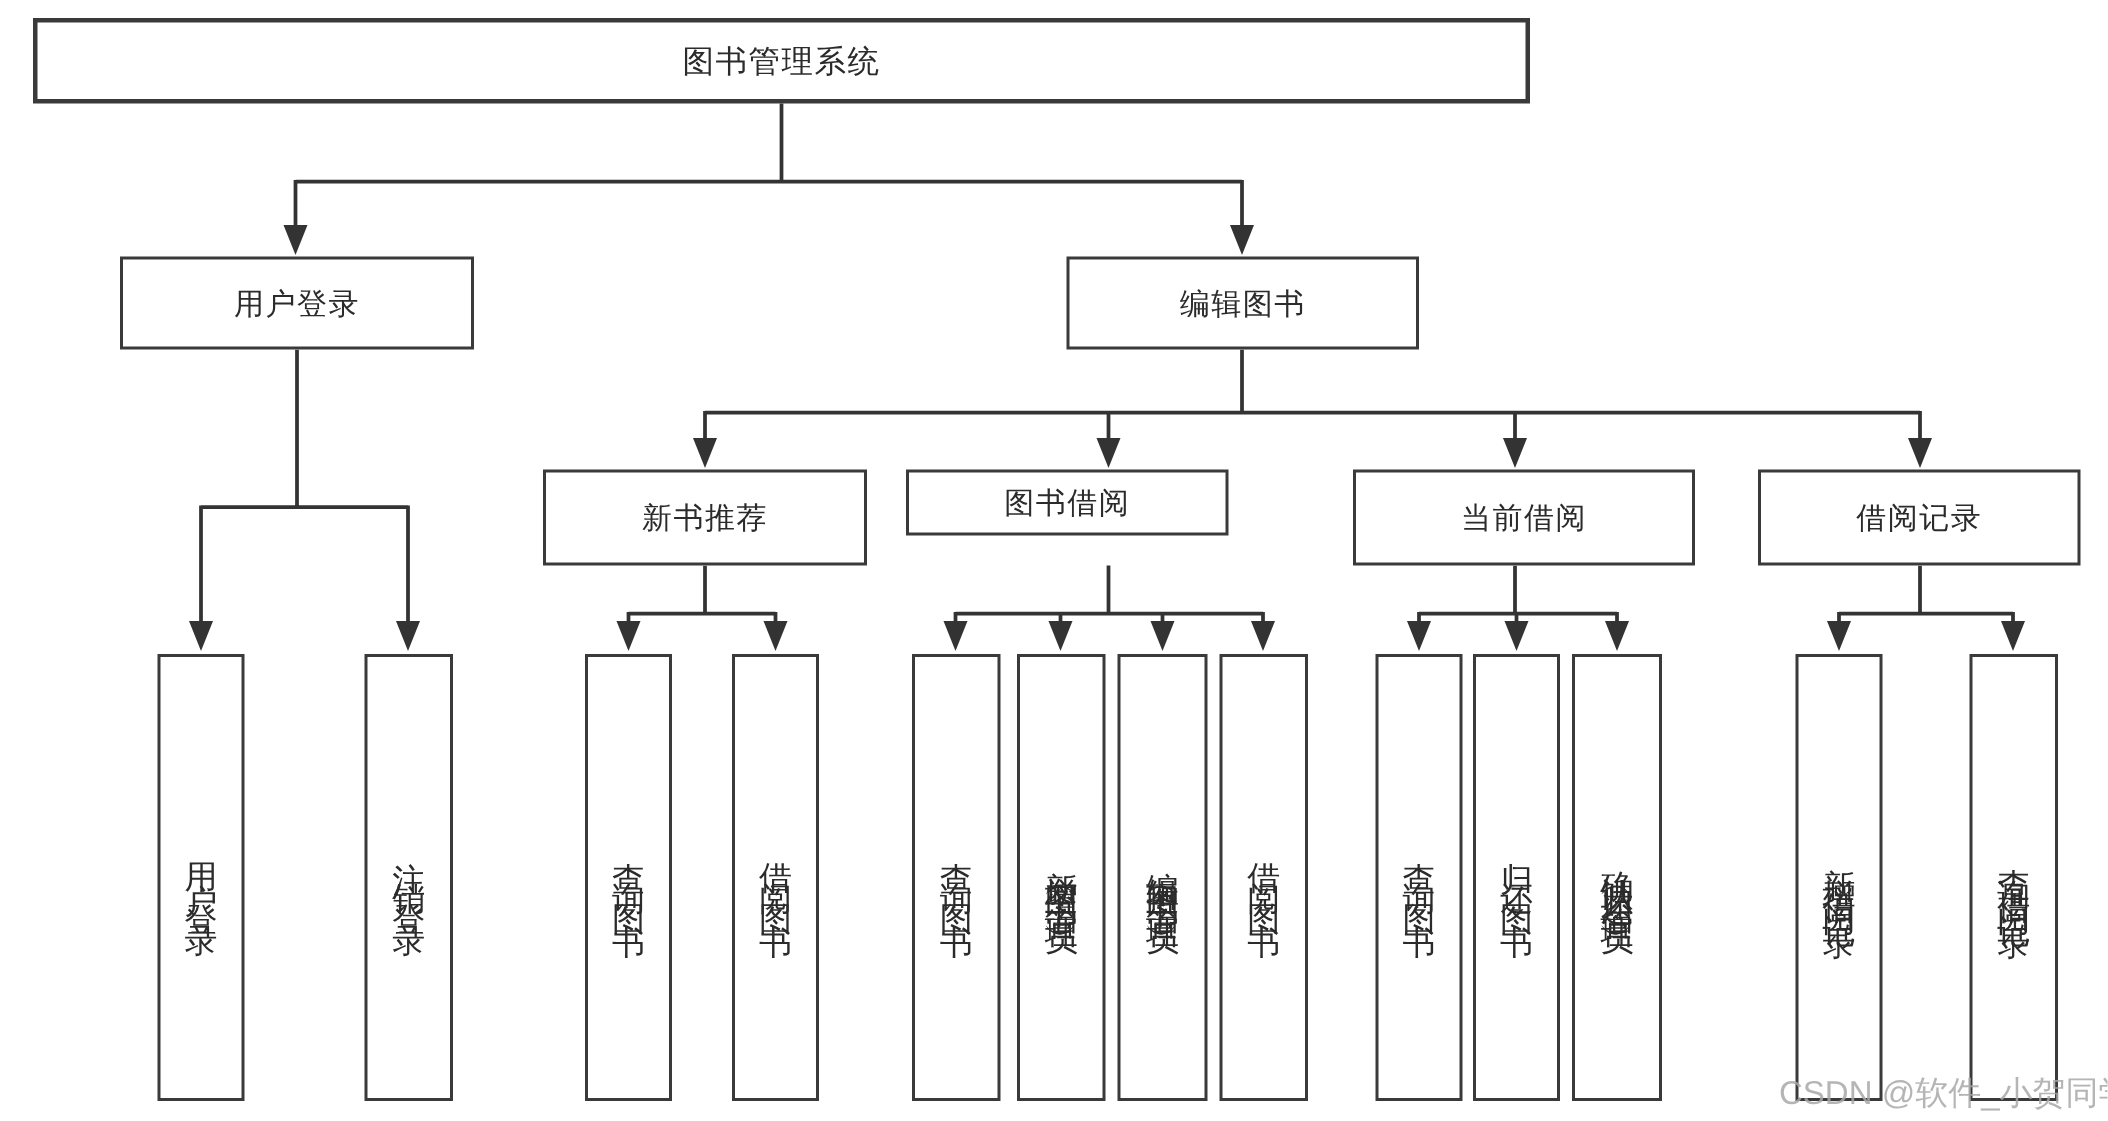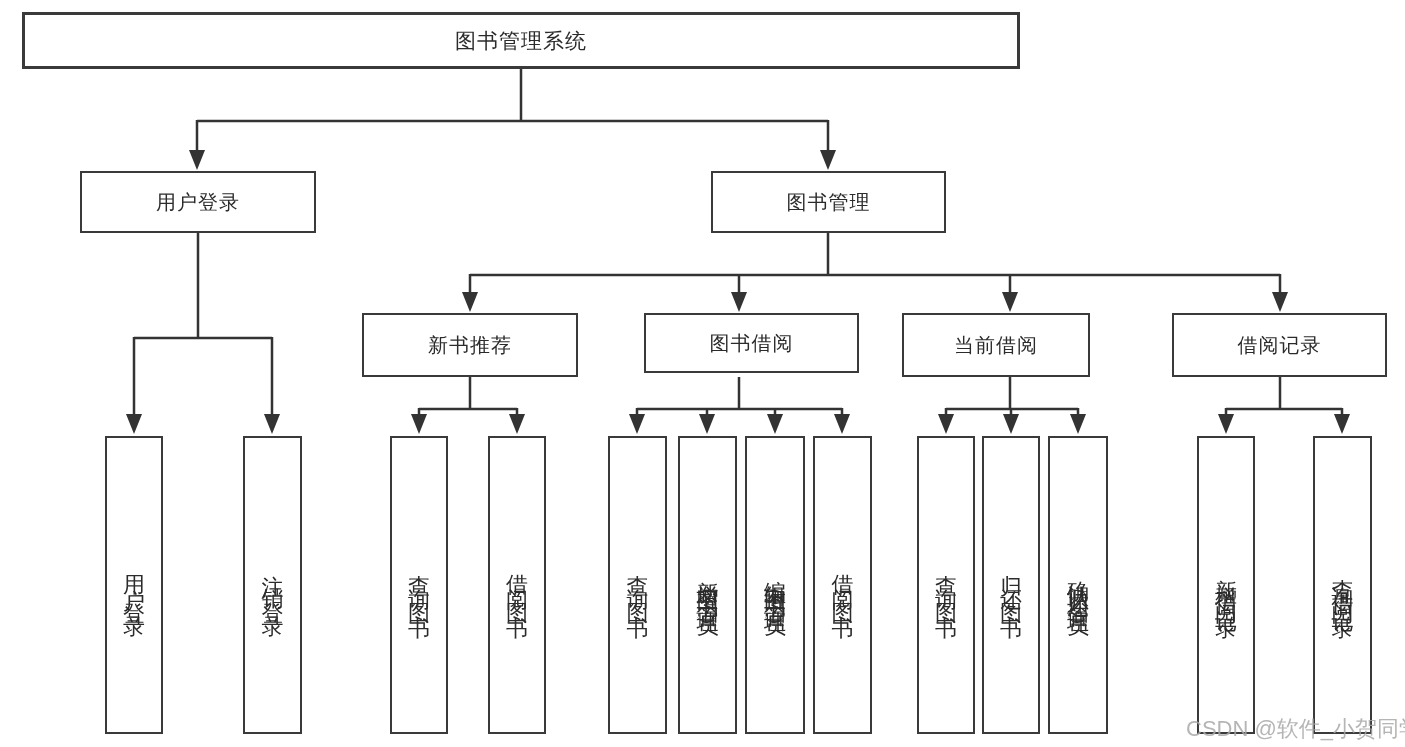--- a/index.html
+++ b/index.html
@@ -68,30 +68,30 @@
   </svg>
 
   <div class="box branch root" style="left:22px;top:12px;width:998px;height:57px;align-items:center;">
     <span>图书管理系统</span>
   </div>
 
   <div class="box branch" style="left:80px;top:171px;width:236px;height:62px;">
     <span>用户登录</span>
   </div>
   <div class="box branch" style="left:711px;top:171px;width:235px;height:62px;">
-    <span>图书管理</span>
+    <span>编辑图书</span>
   </div>
 
   <div class="box branch" style="left:362px;top:313px;width:216px;height:64px;font-family:Liberation Serif, serif;">
     <span>新书推荐</span>
   </div>
-  <div class="box branch" style="left:644px;top:313px;width:215px;height:60px;">
+  <div class="box branch" style="left:604px;top:313px;width:215px;height:44px;">
     <span>图书借阅</span>
   </div>
-  <div class="box branch" style="left:902px;top:313px;width:188px;height:64px;">
+  <div class="box branch" style="left:902px;top:313px;width:228px;height:64px;">
     <span>当前借阅</span>
   </div>
   <div class="box branch" style="left:1172px;top:313px;width:215px;height:64px;">
     <span>借阅记录</span>
   </div>
 
   <div class="box leaf ls-wide" style="left:105px;width:58px;">
     <span>用户登录</span>
   </div>
   <div class="box leaf ls-wide" style="left:243px;width:59px;">

